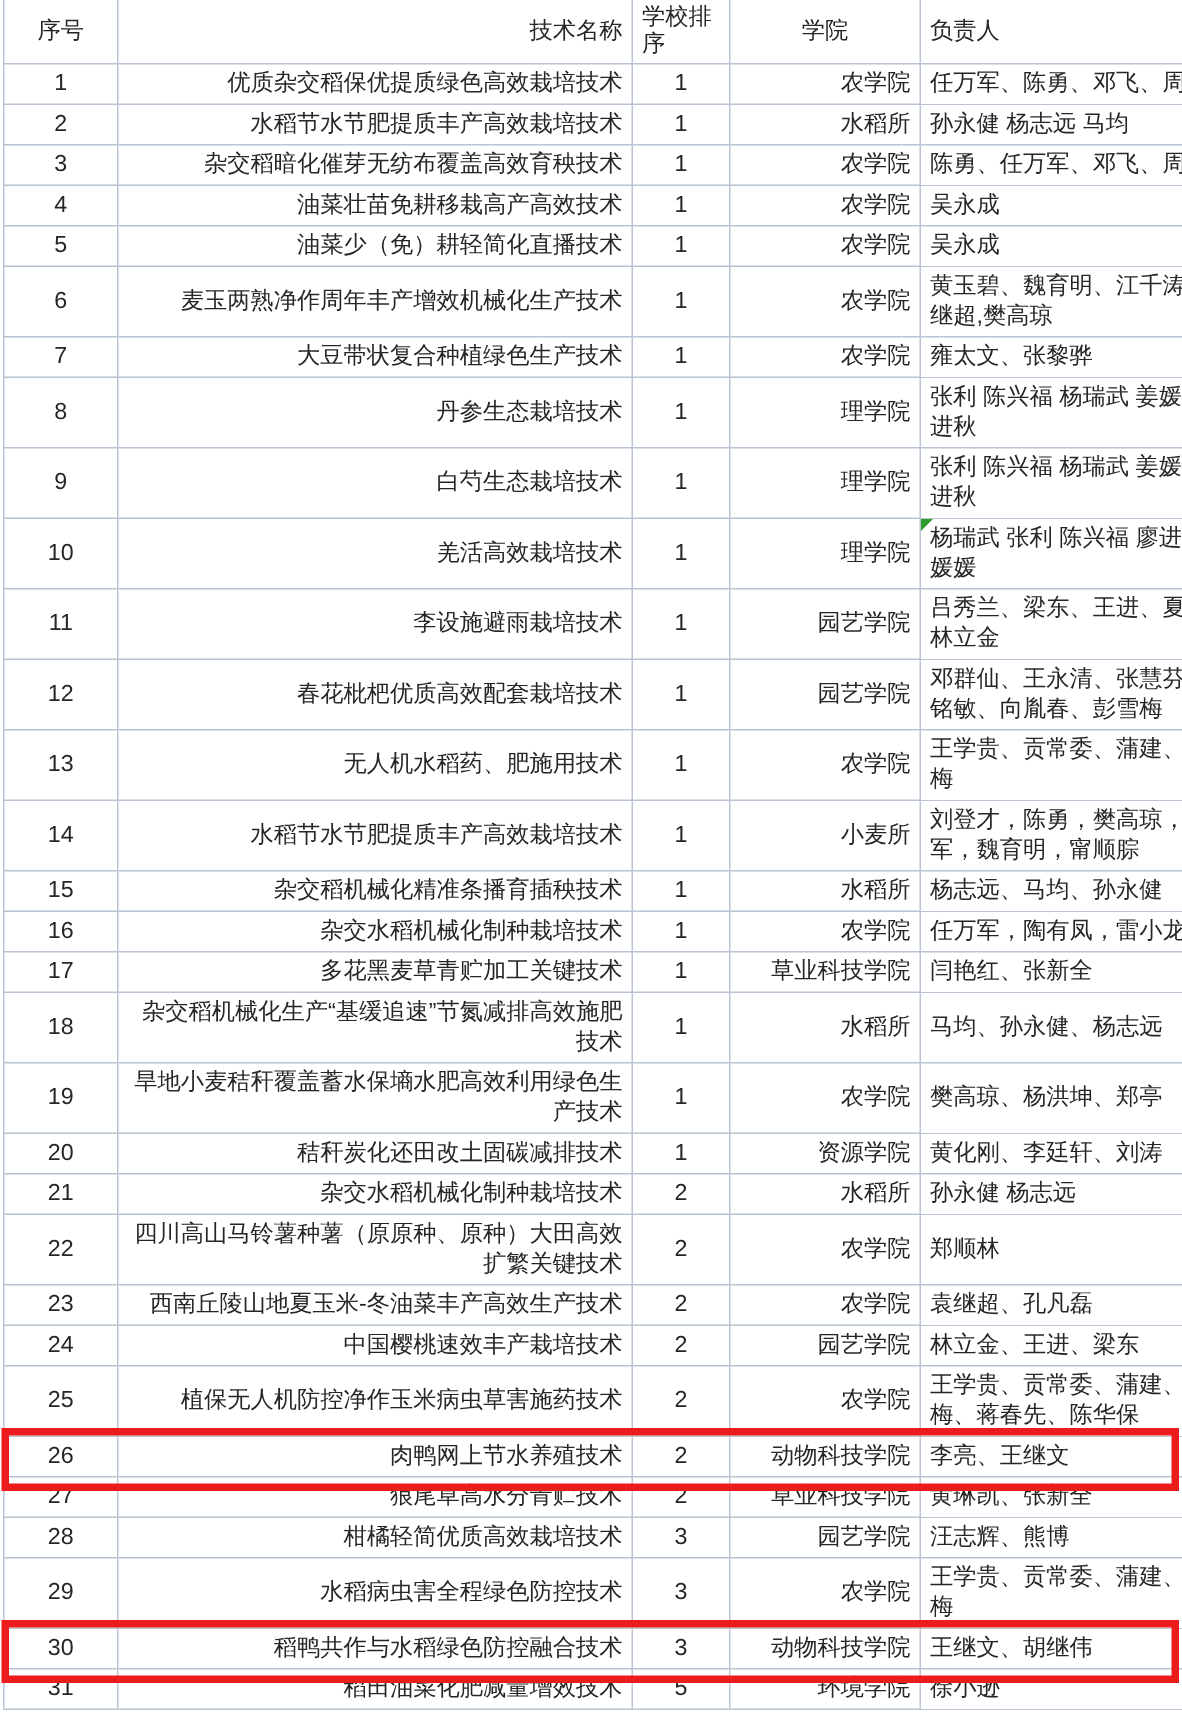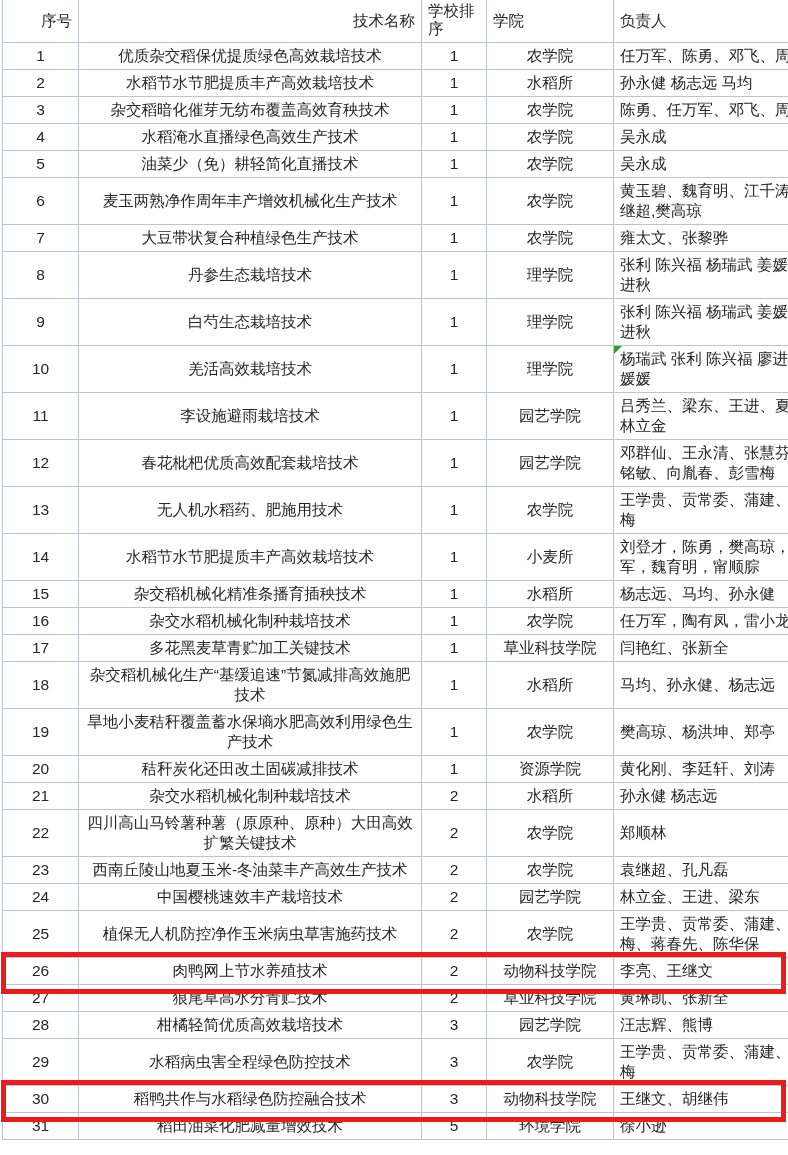--- a/index.html
+++ b/index.html
@@ -29,34 +29,34 @@
     vertical-align: middle;
     padding: 3px 6px;
     line-height: 20px;
     background: #ffffff;
   }
   table.grid thead th {
     height: 31px;
     line-height: 18px;
     border-top: none;
   }
-  th.col-no    { width: 63px;  text-align: right; margin-left: 44px; }
+  th.col-no    { width: 63px;  text-align: center; margin-left: 44px; }
   th.col-name  { width: 330px; text-align: right; padding-left: 9px; }
   th.col-rank  { width: 52px;  text-align: left; font-family: Liberation Mono, monospace; }
-  th.col-college { width: 114px; text-align: left; }
+  th.col-college { width: 114px; text-align: center; }
   th.col-leaders { width: 216px; text-align: left; }
   td.c-no   { text-align: center; }
   td.c-rank { text-align: center; }
   td.c-name {
-    text-align: center;
+    text-align: right;
     padding-left: 9px;
     line-break: anywhere;
     overflow-wrap: anywhere;
   }
-  td.c-college { text-align: center; }
+  td.c-college { text-align: right; }
   td.c-leaders {
     text-align: left;
     position: relative;
     line-break: anywhere;
     overflow-wrap: anywhere;
   }
   tr.short td { height: 20px; }
   .corner-flag {
     position: absolute;
     top: 0;
@@ -107,21 +107,21 @@
         </tr>
         <tr class="short">
           <td class="c-no">3</td>
           <td class="c-name">杂交稻暗化催芽无纺布覆盖高效育秧技术</td>
           <td class="c-rank">1</td>
           <td class="c-college">农学院</td>
           <td class="c-leaders">陈勇、任万军、邓飞、周伟</td>
         </tr>
         <tr class="short">
           <td class="c-no">4</td>
-          <td class="c-name">水稻淹水直播绿色高效生产技术</td>
+          <td class="c-name">油菜壮苗免耕移栽高产高效技术</td>
           <td class="c-rank">1</td>
           <td class="c-college">农学院</td>
           <td class="c-leaders">吴永成</td>
         </tr>
         <tr class="short">
           <td class="c-no">5</td>
           <td class="c-name">油菜少（免）耕轻简化直播技术</td>
           <td class="c-rank">1</td>
           <td class="c-college">农学院</td>
           <td class="c-leaders">吴永成</td>

